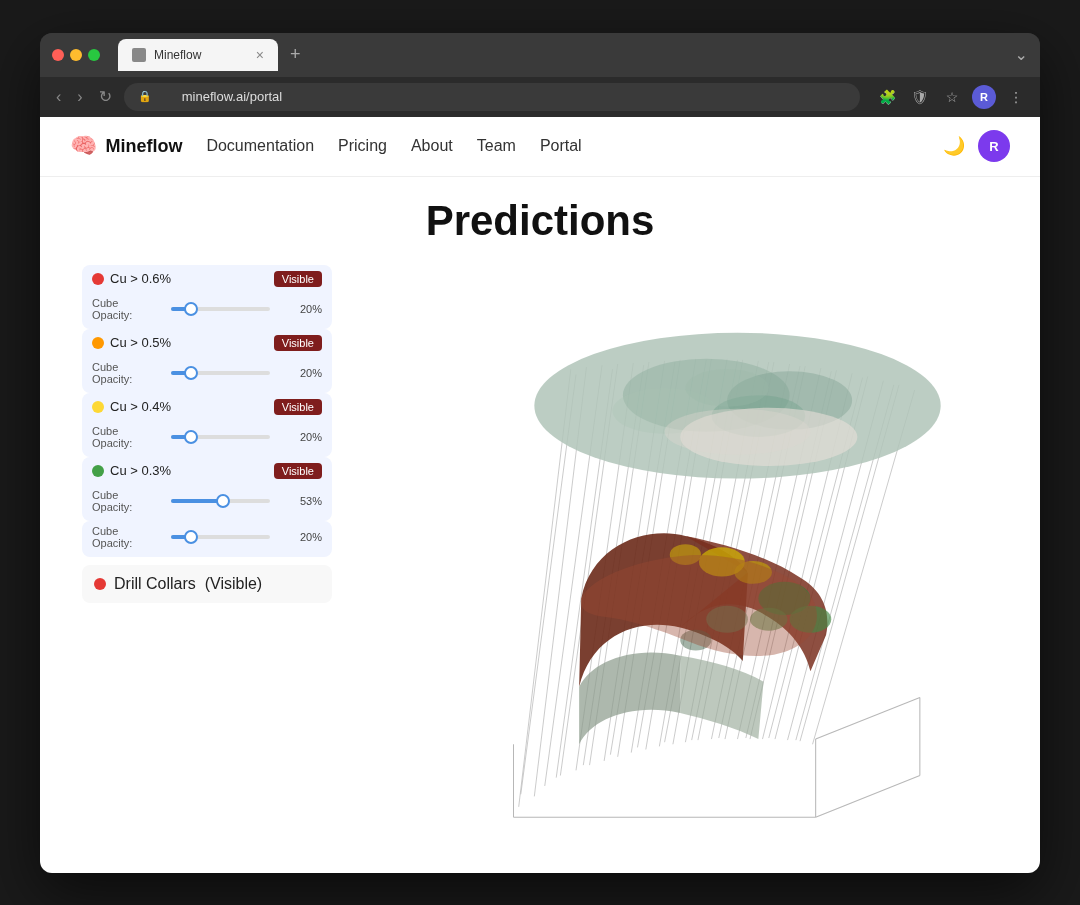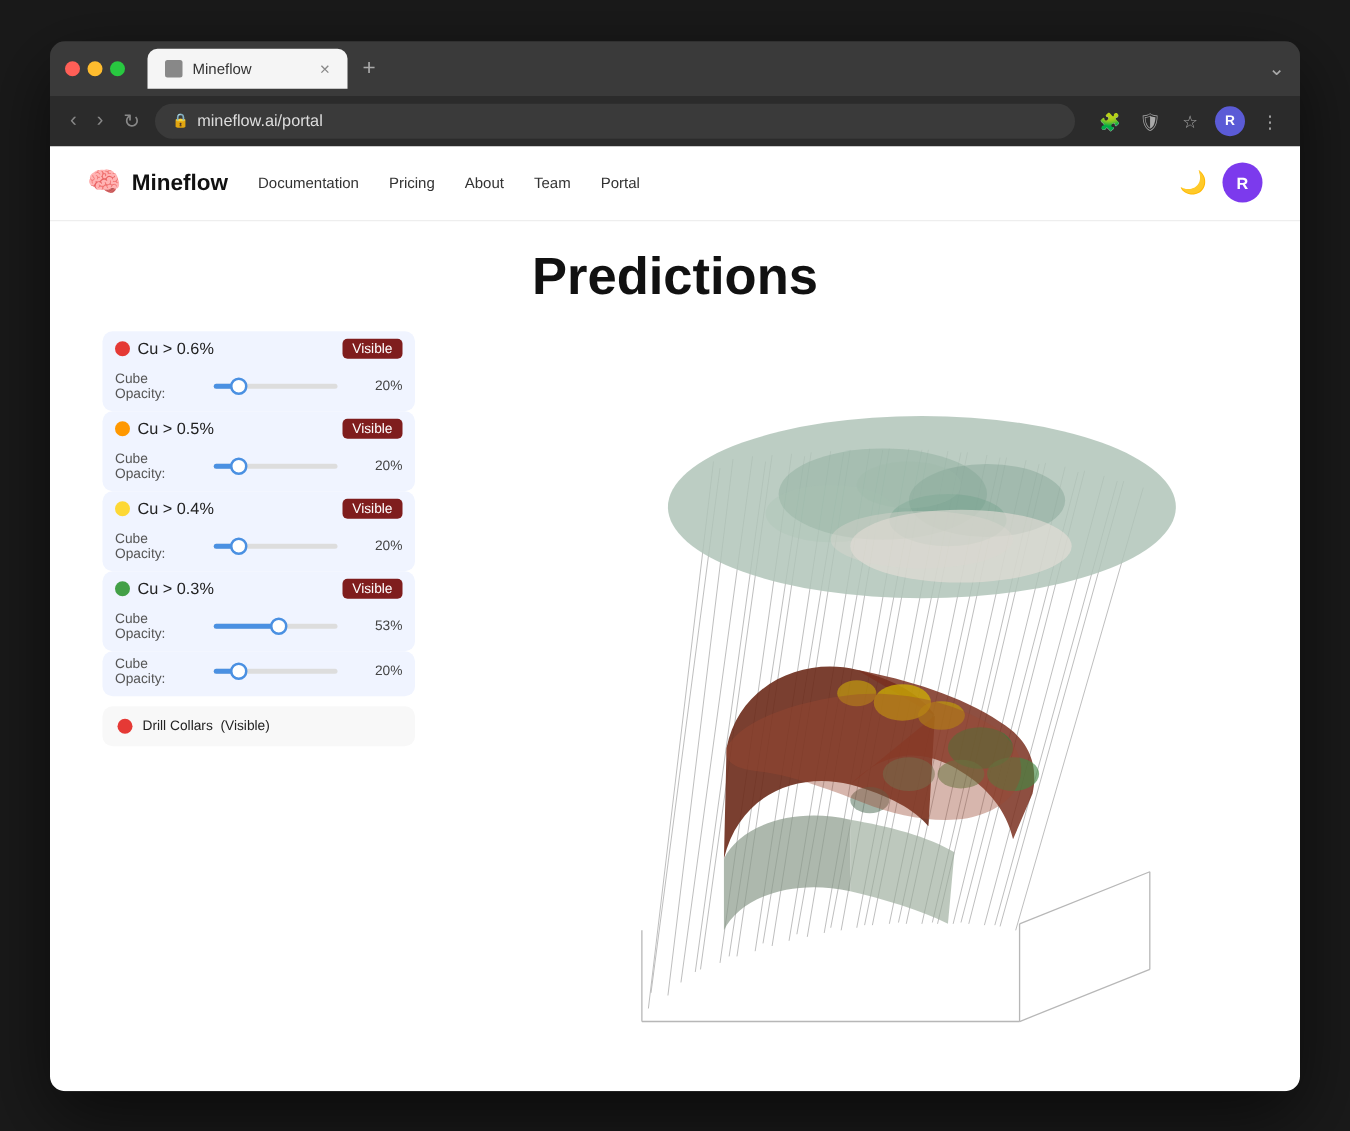--- a/index.html
+++ b/index.html
@@ -118,20 +118,21 @@
       padding: 0 14px;
       gap: 6px;
     }
     .lock-icon {
       color: #aaa;
       font-size: 11px;
     }
     .address-text {
       color: #ddd;
       font-size: 13px;
+      margin-left: 24px;
     }
     .browser-actions {
       display: flex;
       align-items: center;
       gap: 8px;
       margin-left: 8px;
     }
     .browser-action-btn {
       width: 24px;
       height: 24px;
@@ -187,21 +188,21 @@
     .logo-icon {
       font-size: 22px;
     }
     .site-nav {
       display: flex;
       align-items: center;
       gap: 24px;
       margin-left: 24px;
     }
     .nav-link {
-      font-size: 12px;
+      font-size: 16px;
       color: #333;
       text-decoration: none;
       cursor: pointer;
     }
     .header-right {
       margin-left: auto;
       display: flex;
       align-items: center;
       gap: 12px;
     }
@@ -348,21 +349,21 @@
       gap: 8px;
       cursor: pointer;
     }
     .overlay-dot {
       width: 12px;
       height: 12px;
       border-radius: 50%;
       flex-shrink: 0;
     }
     .overlay-name {
-      font-size: 11px;
+      font-size: 16px;
       color: #222;
     }
 
     
     .viz-area {
       flex: 1;
       display: flex;
       align-items: center;
       justify-content: center;
       position: relative;

